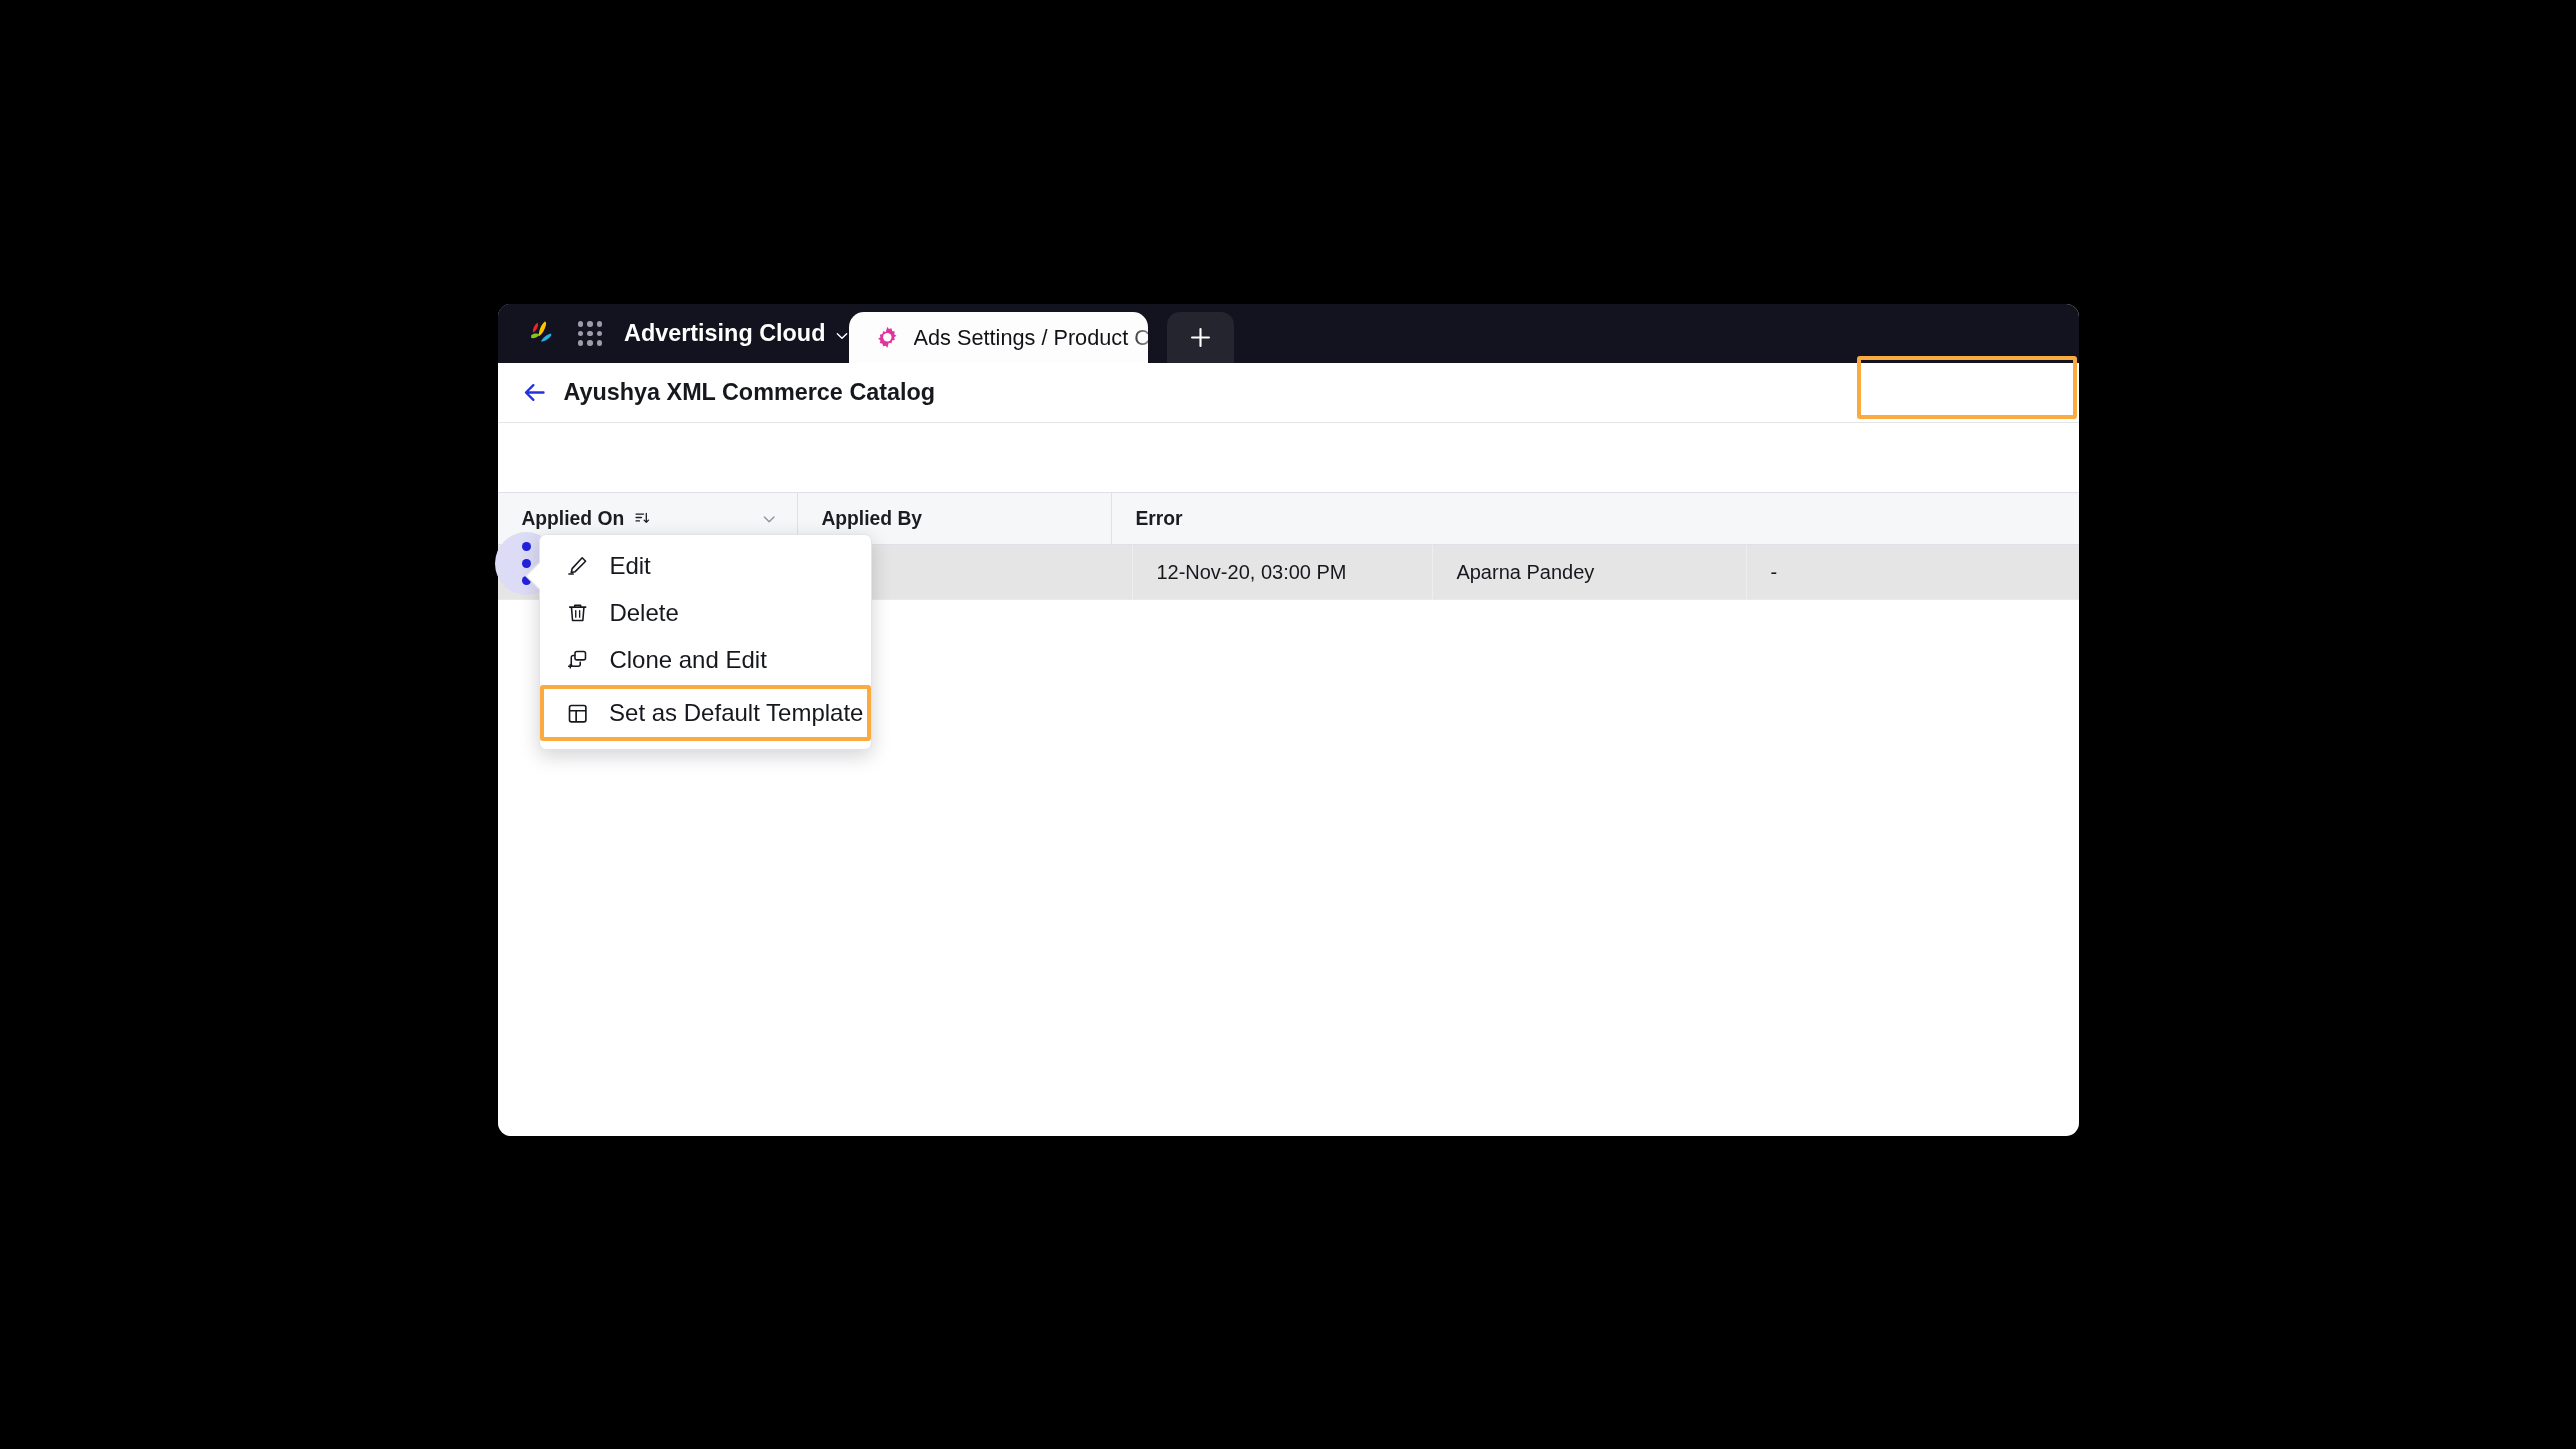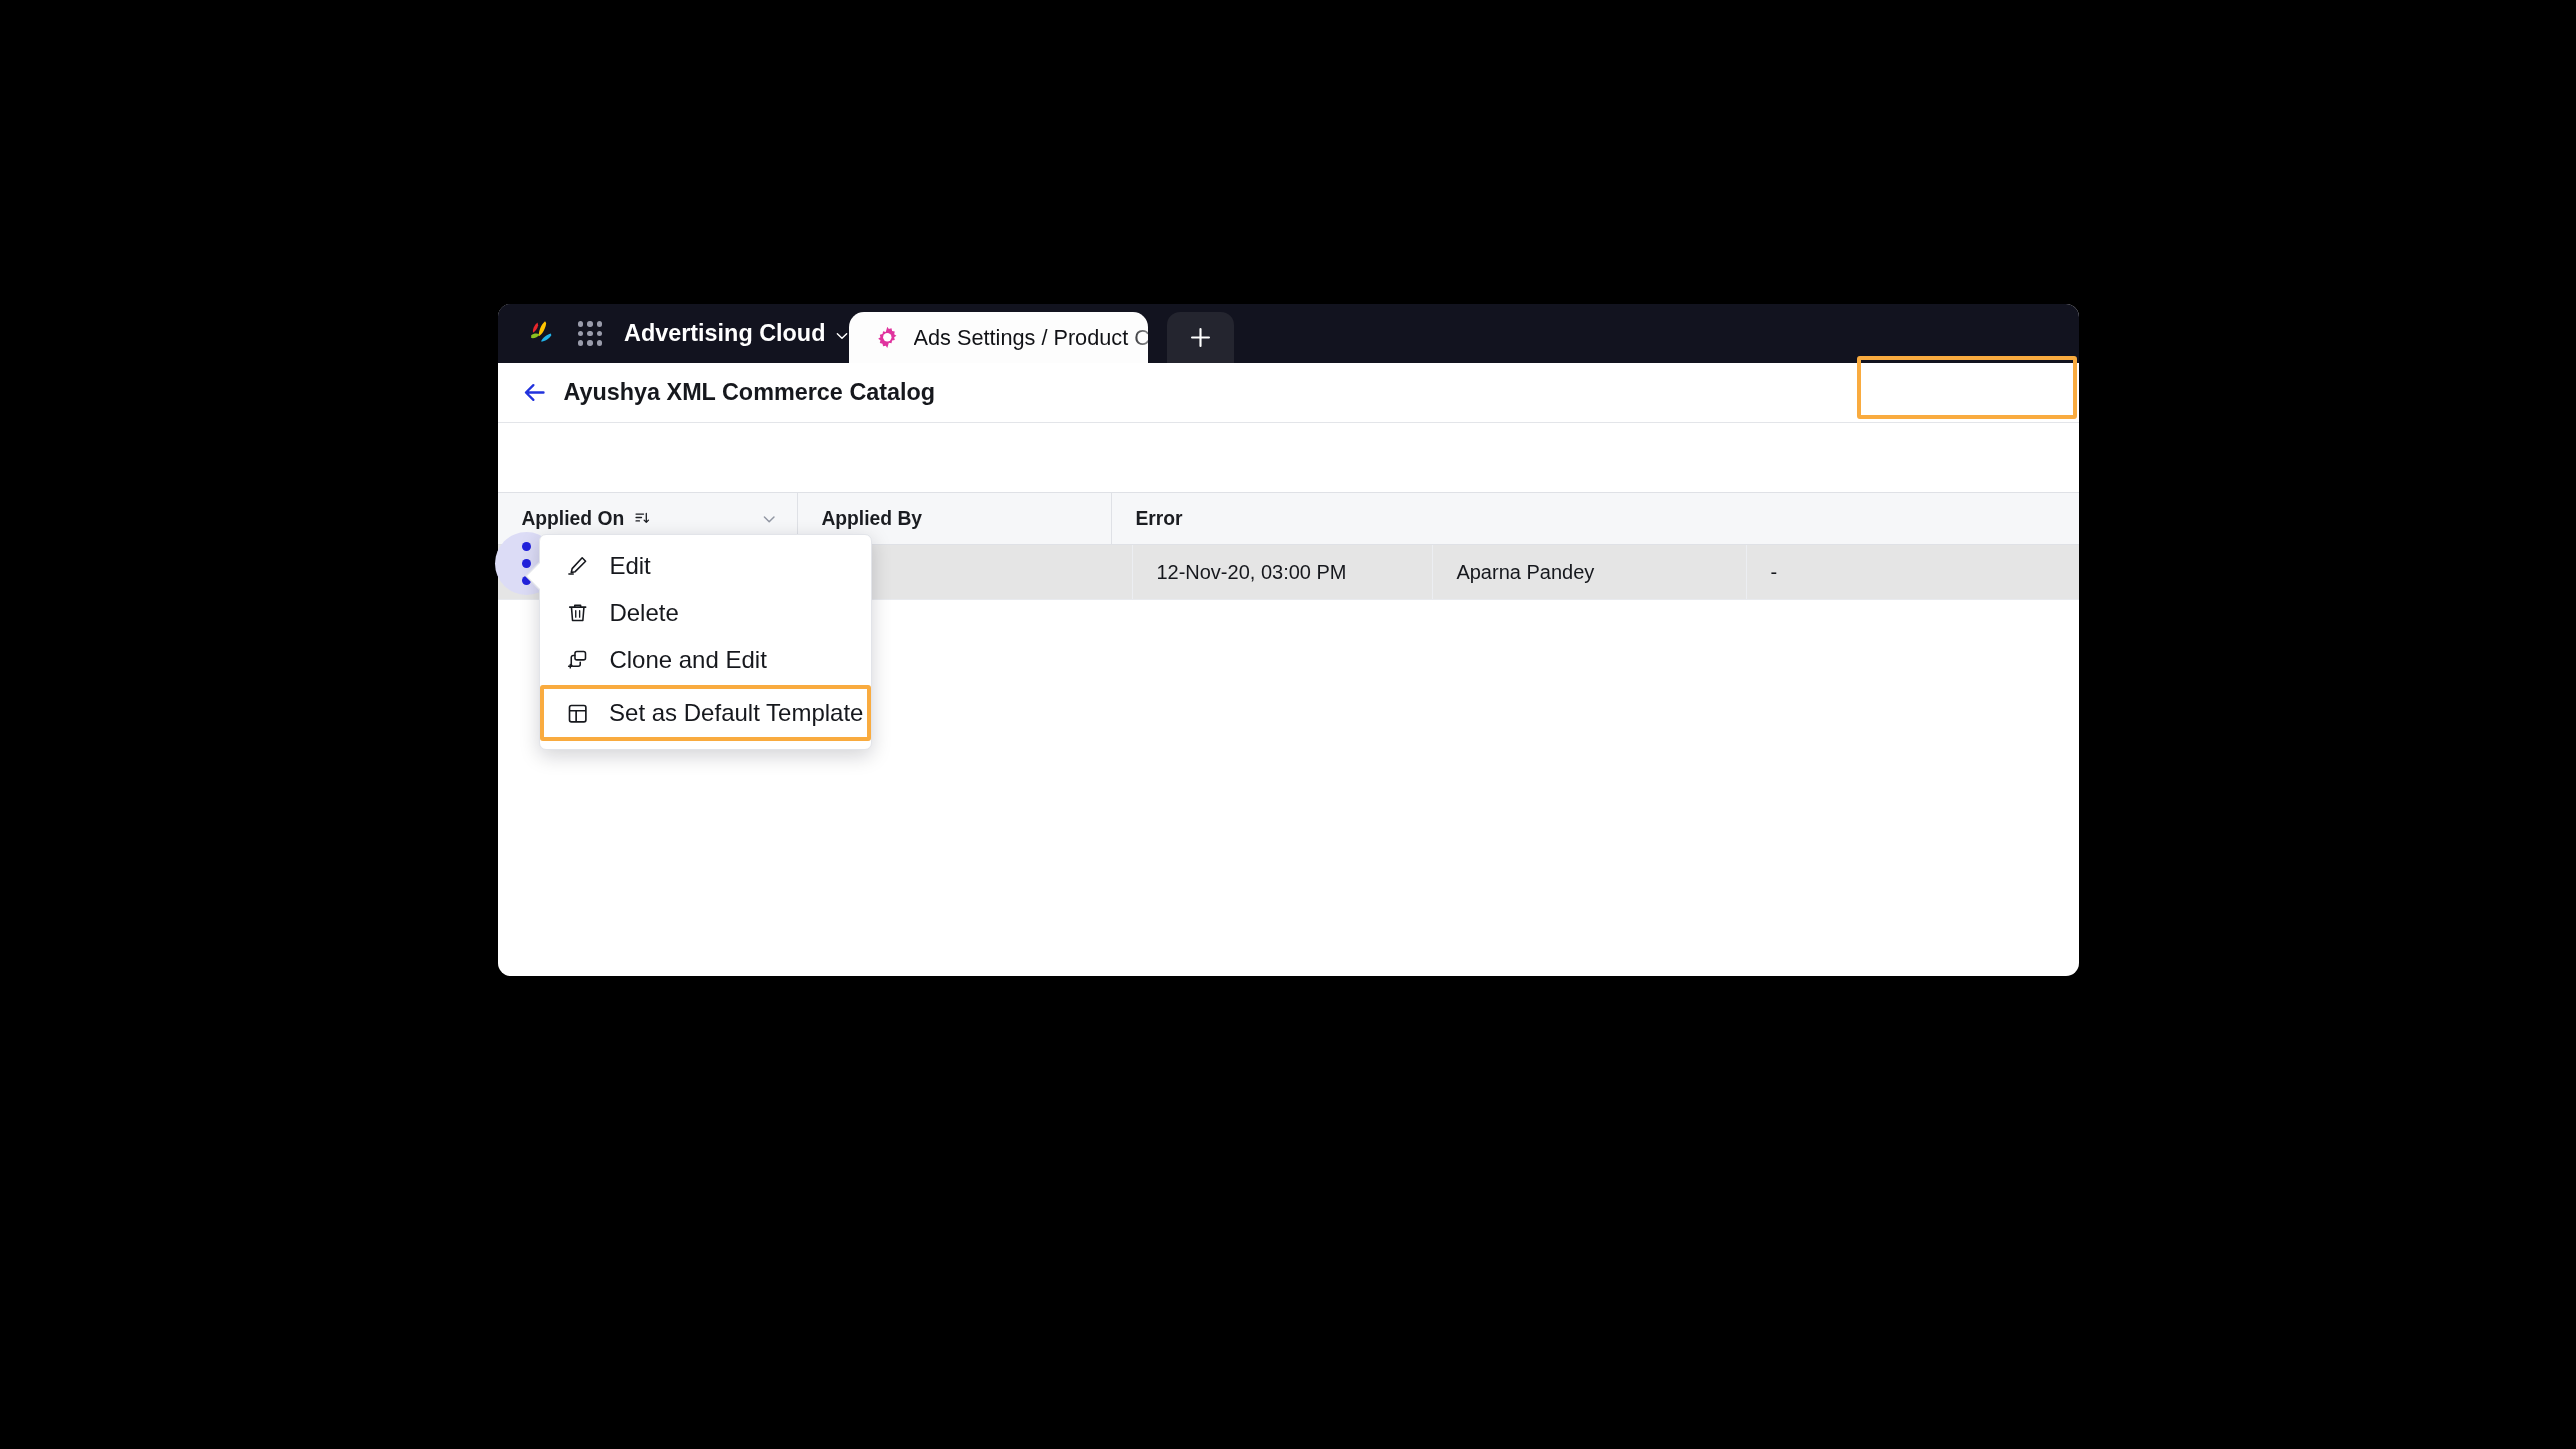--- a/index.html
+++ b/index.html
@@ -7,21 +7,21 @@
     width:2576px; height:1449px;
     background:#000;
     font-family:"Liberation Sans", sans-serif;
     overflow:hidden;
   }
 
   
   #app-window{
     position:absolute;
     left:498px; top:304px;
-    width:1581px; height:672px;
+    width:1581px; height:832px;
     background:#ffffff;
     border-radius:13px;
     overflow:hidden;
   }
 
   
   #browser-chrome{
     position:absolute; left:0; top:0;
     width:100%; height:59px;
     background:#12131f;

